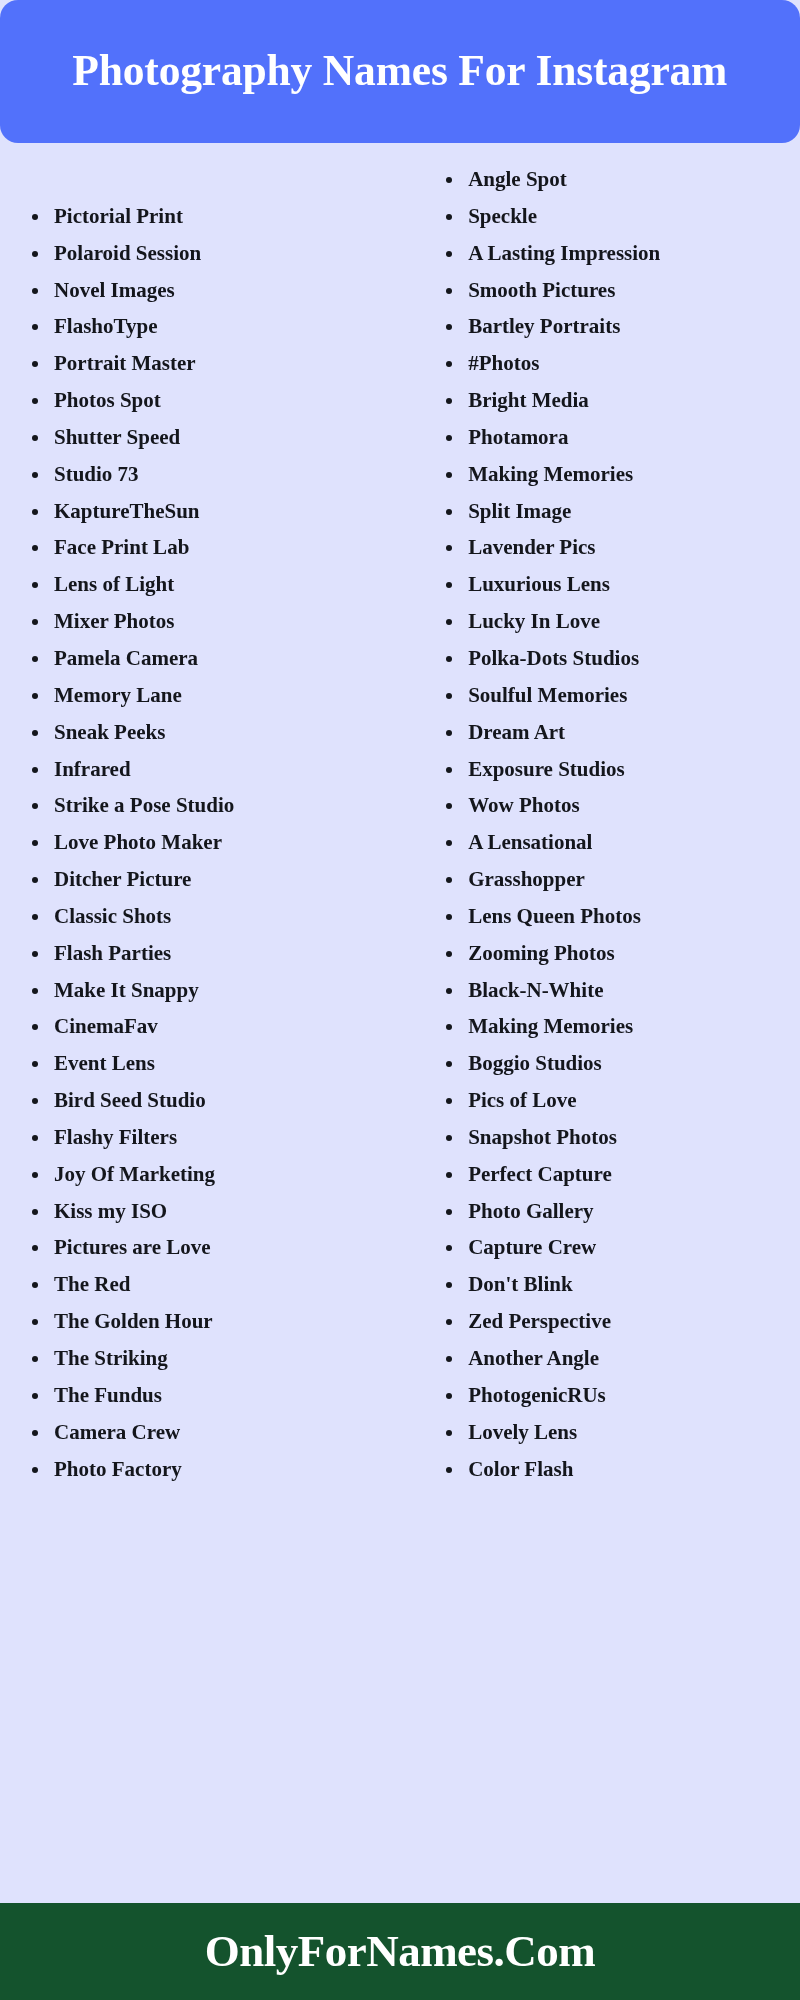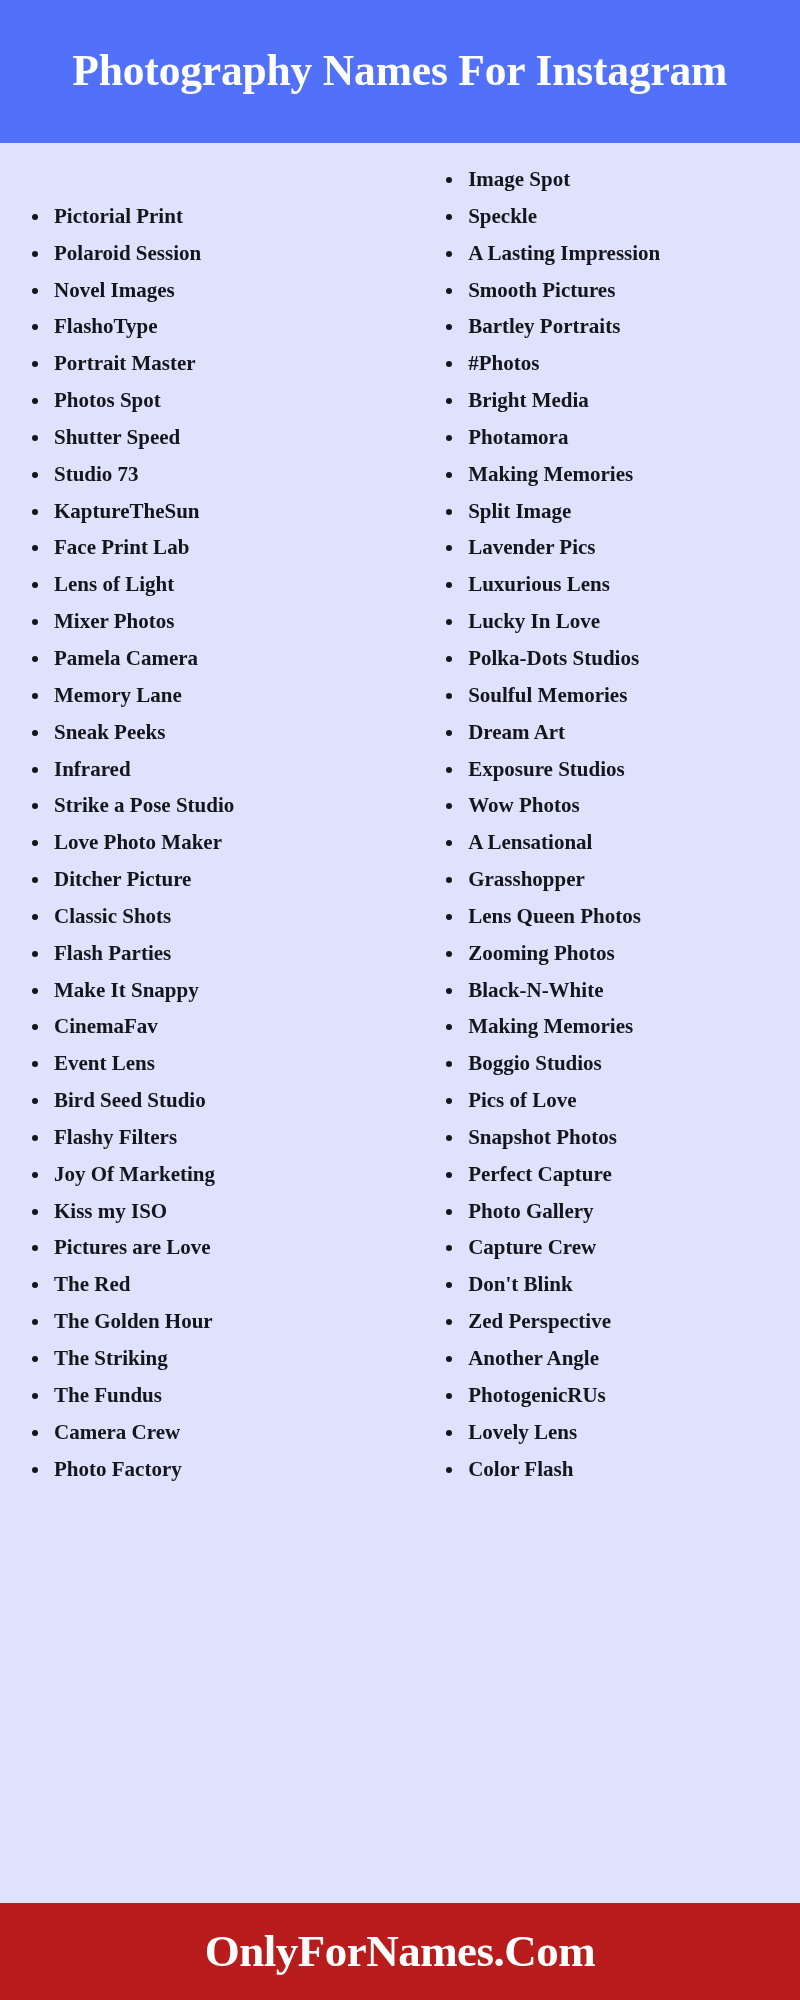--- a/index.html
+++ b/index.html
@@ -18,20 +18,21 @@
   
   .header-banner {
     width: 800px;
     height: 143px;
     background: #5271fb;
     display: flex;
     align-items: center;
     justify-content: center;
     box-sizing: border-box;
     padding: 0 6px;
+    border-radius: 18px;
   }
   .header-title {
     color: #ffffff;
     font-family: "Liberation Serif", "DejaVu Serif", serif;
     font-weight: bold;
     font-size: 44px;
     line-height: 1.05;
     letter-spacing: -0.2px;
     white-space: nowrap;
     text-align: center;
@@ -90,21 +91,21 @@
     border-radius: 50%;
   }
 
   
   .footer-banner {
     position: absolute;
     left: 0;
     top: 1903px;
     width: 800px;
     height: 97px;
-    background: #b91c1c;
+    background: #14532d;
     display: flex;
     align-items: center;
     justify-content: center;
   }
   .footer-text {
     color: #ffffff;
     font-family: "Liberation Serif", "DejaVu Serif", serif;
     font-weight: bold;
     font-size: 45px;
     line-height: 1;
@@ -152,21 +153,21 @@
         <li class="name-item">Kiss my ISO</li>
         <li class="name-item">Pictures are Love</li>
         <li class="name-item">The Red</li>
         <li class="name-item">The Golden Hour</li>
         <li class="name-item">The Striking</li>
         <li class="name-item">The Fundus</li>
         <li class="name-item">Camera Crew</li>
         <li class="name-item">Photo Factory</li>
       </ul>
     <ul class="name-column col-right" id="right-column">
-        <li class="name-item">Image Spot</li>
+        <li class="name-item">Angle Spot</li>
         <li class="name-item">Speckle</li>
         <li class="name-item">A Lasting Impression</li>
         <li class="name-item">Smooth Pictures</li>
         <li class="name-item">Bartley Portraits</li>
         <li class="name-item">#Photos</li>
         <li class="name-item">Bright Media</li>
         <li class="name-item">Photamora</li>
         <li class="name-item">Making Memories</li>
         <li class="name-item">Split Image</li>
         <li class="name-item">Lavender Pics</li>

